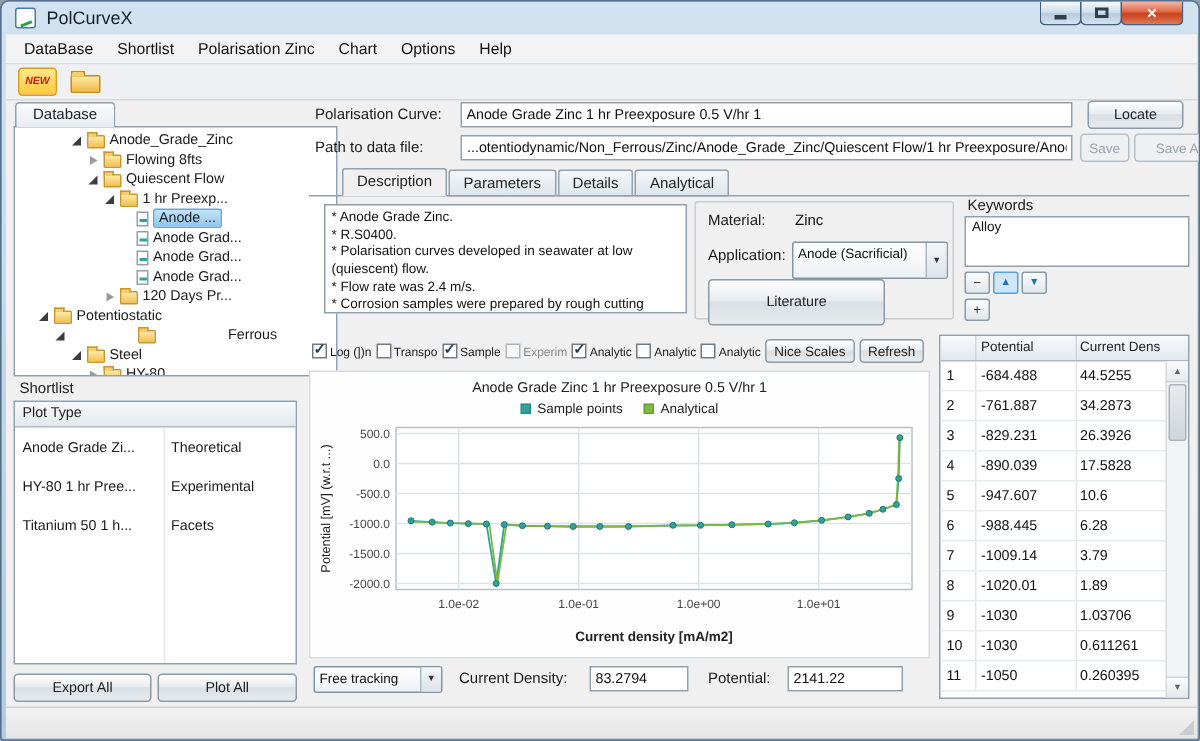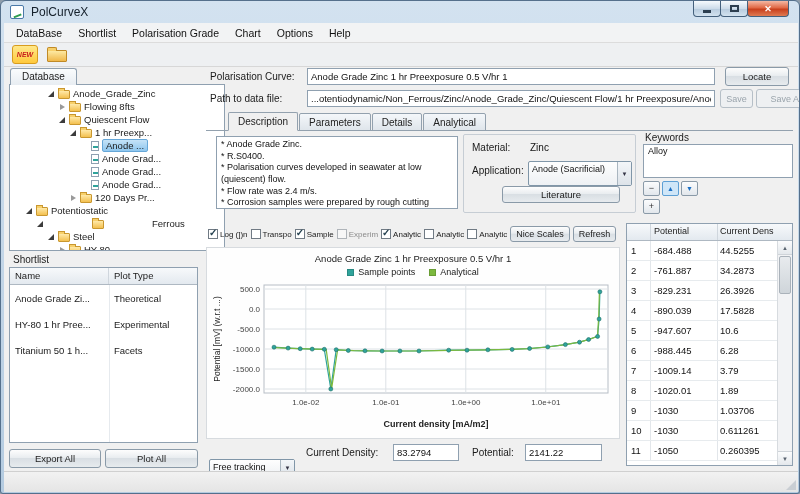--- a/index.html
+++ b/index.html
@@ -66,21 +66,21 @@
 #tab-divider{position:absolute;left:202px;top:107px;width:587px;height:1px;background:#93a1ae;z-index:1;}
 #desc-box{position:absolute;left:212px;top:113px;width:242px;height:73px;background:#fff;border:1px solid #8fa0b0;font-size:9px;line-height:1.3;padding:2px 4px;overflow:hidden;white-space:pre-wrap;color:#111;}
 #matapp{position:absolute;left:459px;top:111px;width:173px;height:79px;border:1px solid #c6cdd4;border-radius:2px;background:#f0f0f0;}
 #material-label{left:468px;top:119px;}
 #material-value{left:526px;top:119px;font-size:10px;position:absolute;color:#111;}
 #application-label{left:468px;top:142px;}
 .combo{position:absolute;background:linear-gradient(#fefefe,#eef1f4);border:1px solid #8096a8;border-radius:2px;font-size:9px;display:flex;align-items:stretch;color:#111;}
 .combo .val{flex:1;padding:2px 3px;white-space:nowrap;overflow:hidden;}
 .combo .arr{width:14px;border-left:1px solid #aab6c0;background:linear-gradient(#f3f6f9,#dde3e9);display:flex;align-items:center;justify-content:center;font-size:6px;color:#334;}
 #app-combo{left:524px;top:138px;width:104px;height:25px;}
-#literature-btn{position:absolute;left:498px;top:163px;width:118px;height:17px;}
+#literature-btn{position:absolute;left:468px;top:163px;width:118px;height:31px;}
 #keywords-label{left:641px;top:109px;}
 #kw-list{position:absolute;left:639px;top:121px;width:150px;height:34px;background:#fff;border:1px solid #8fa0b0;overflow:hidden;font-size:9px;}
 .kw-item{padding:1px 4px;color:#111;}
 .kwbtn{position:absolute;width:17px;height:15px;font-size:9px;line-height:13px;text-align:center;background:linear-gradient(#fbfcfd,#e2e7ec);border:1px solid #8a9aa8;border-radius:2px;color:#333;}
 .kwbtn.arrowbtn{color:#1d70c4;font-size:7px;line-height:14px;}
 #kw-up{background:#cfe6f8;border-color:#5d9fd4;}
 
 #controls-row{position:absolute;left:204px;top:203px;width:418px;height:16px;display:flex;gap:3px;align-items:center;overflow:hidden;}
 #chk-holder{display:flex;gap:3px;align-items:center;}
 .chk{display:flex;align-items:center;gap:2px;flex:none;}
@@ -90,21 +90,21 @@
 .chklbl{font-size:8px;white-space:nowrap;color:#1a1a1a;}
 .btn.tiny{font-size:9px;height:16px;line-height:14px;padding:0 5px;flex:none;}
 
 #chart-box{position:absolute;left:202px;top:224px;width:414px;height:192px;background:#fefefe;border:1px solid #d7dbdf;}
 #chart-title{position:absolute;left:0;right:0;top:5px;text-align:center;font-size:9.5px;color:#222;}
 #chart-legend{position:absolute;left:0;right:0;top:19px;display:flex;justify-content:center;gap:14px;font-size:9px;color:#222;}
 .legend-item{display:flex;align-items:center;}
 .legend-swatch{display:inline-block;width:7px;height:7px;margin-right:4px;border:1px solid rgba(0,0,0,.15);}
 #chart-svg{position:absolute;left:3px;top:33px;}
 
-#track-combo{left:205px;top:421px;width:86px;height:18px;margin-top:15px;}
+#track-combo{left:205px;top:421px;width:86px;height:18px;}
 #cd-label{left:302px;top:424px;}
 #cd-field{left:389px;top:421px;width:66px;height:17px;}
 #pot-label{left:468px;top:424px;}
 #pot-field{left:521px;top:421px;width:77px;height:17px;}
 
 #dtable{position:absolute;left:622px;top:200px;width:167px;height:243px;background:#fff;border:1px solid #8fa0b0;overflow:hidden;}
 .dt-head{display:flex;height:17px;background:linear-gradient(#f7f9fb,#e3e9ef);border-bottom:1px solid #aeb8c2;font-size:9px;color:#222;}
 .dt-head .h0{width:24px;border-right:1px solid #cfd6dd;}
 .dt-head .h1{width:67px;border-right:1px solid #cfd6dd;padding:2px 3px;overflow:hidden;white-space:nowrap;}
 .dt-head .h2{width:60px;padding:2px 2px;overflow:hidden;white-space:nowrap;}
@@ -136,21 +136,21 @@
           <span class="glyph-max"></span>
         </div>
       <div class="win-btn close">✕</div>
     </div>
   </div>
 
   <div id="client">
     <div id="menubar">
         <div class="menu-item">DataBase</div>
         <div class="menu-item">Shortlist</div>
-        <div class="menu-item">Polarisation Grade</div>
+        <div class="menu-item">Polarisation Zinc</div>
         <div class="menu-item">Chart</div>
         <div class="menu-item">Options</div>
         <div class="menu-item">Help</div>
       </div>
 
     <div id="toolbar">
       <div id="tb-new">
           <span>NEW</span>
         </div>
       <div id="tb-open">
@@ -223,21 +223,20 @@
         <div class="tree-row" style="padding-left: 48px;">
           <span class="arrow col"></span>
           <span class="folder-icon"></span>
           <span class="tree-label">HY-80</span>
         </div>
       </div>
 
     <div id="shortlist-label">Shortlist</div>
     <div id="sl-table">
       <div class="sl-head">
-        <div class="sl-c1">Name</div>
         <div class="sl-c2">Plot Type</div>
       </div>
       <div id="sl-body">
           <div class="sl-row">
             <div class="sl-c1">Anode Grade Zi...</div>
             <div class="sl-c2">Theoretical</div>
           </div>
           <div class="sl-row">
             <div class="sl-c1">HY-80 1 hr Pree...</div>
             <div class="sl-c2">Experimental</div>

